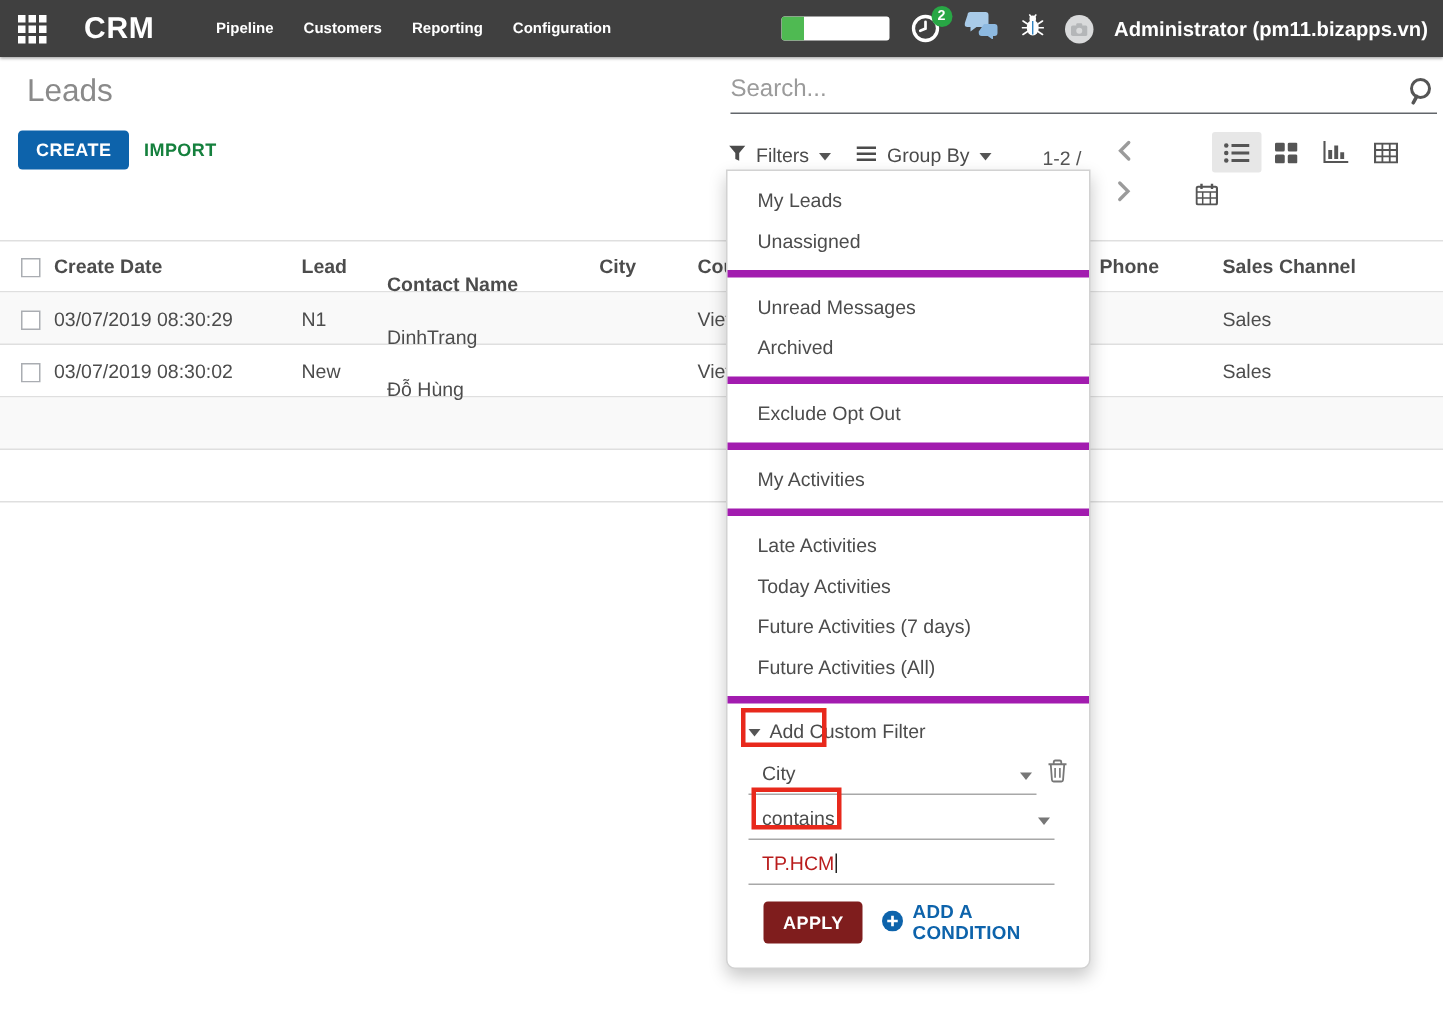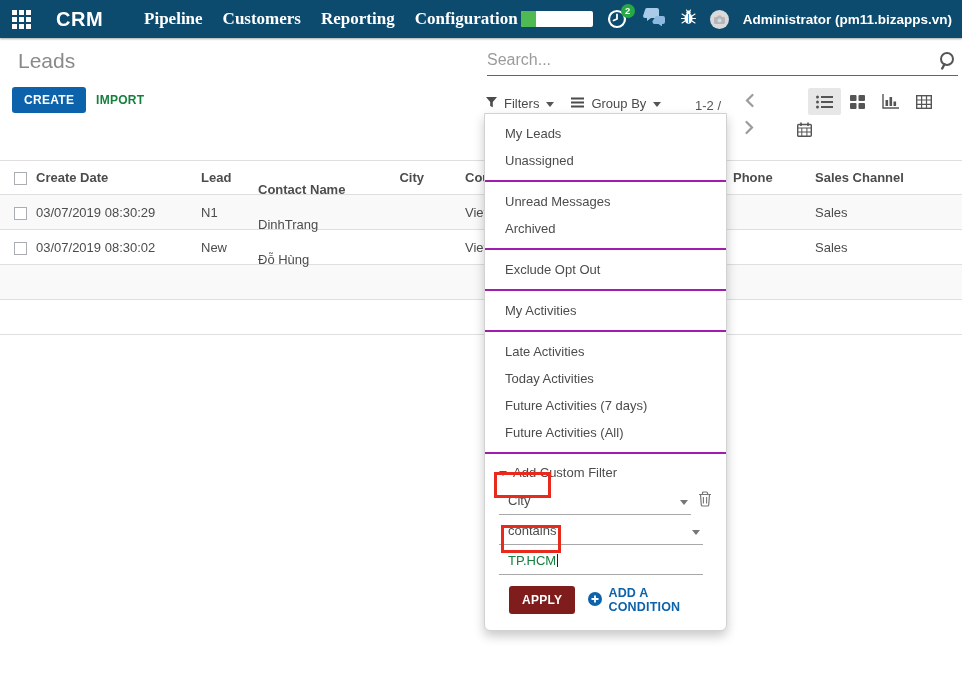--- a/index.html
+++ b/index.html
@@ -1,27 +1,27 @@
 <!DOCTYPE html>
 <html><head>
 <meta charset="utf-8">
 <style>
   * { margin:0; padding:0; box-sizing:border-box; }
   html,body { background:#fff; }
   body { font-family:"Liberation Sans","DejaVu Sans",sans-serif; }
   .screen { position:relative; width:962px; height:676px; background:#fff; overflow:hidden; }
 
   
-  .navbar { position:absolute; left:0; top:0; width:962px; height:38px; background:#0c4a6e;
+  .navbar { position:absolute; left:0; top:0; width:962px; height:38px; background:#404040;
             display:flex; align-items:center; box-shadow:0 1px 2px rgba(0,0,0,.35); z-index:5; }
   .apps-grid { margin-left:12px; display:grid; grid-template-columns:repeat(3,5px); grid-gap:2px; cursor:pointer; }
   .apps-grid span { width:5px; height:5px; background:#fff; }
   .brand { color:#fff; font-size:20px; font-weight:bold; margin-left:25px; letter-spacing:.5px; cursor:pointer; }
   .nav-menus { display:flex; margin-left:41px; gap:20px; }
-  .nav-item { color:#fff; font-size:17px; font-weight:600; padding:10px 0; cursor:pointer;font-family:Liberation Serif, serif; }
+  .nav-item { color:#fff; font-size:10px; font-weight:600; padding:10px 0; cursor:pointer; }
   .nav-right { position:absolute; right:10px; top:0; height:38px; display:flex; align-items:center; gap:14px; }
   .progress { width:72px; height:16px; background:#fff; border-radius:2px; overflow:hidden; }
   .progress-fill { width:15px; height:100%; background:#4fba52; }
   .activity { position:relative; width:22px; height:22px; }
   .activity svg { display:block; }
   .activity-badge { position:absolute; top:-4px; right:-6px; min-width:14px; height:14px; background:#28a745;
                     border-radius:50%; color:#fff; font-size:9.5px; font-weight:bold; line-height:14px; text-align:center; }
   .avatar { width:19px; height:19px; border-radius:50%; background:#d9dadb; display:flex; align-items:center; justify-content:center; }
   .user-name { color:#fff; font-size:13.5px; font-weight:600; white-space:nowrap; cursor:pointer; }
 
@@ -65,33 +65,33 @@
   .c-contact { width:137px;margin-top:24px; }
   .c-city { width:29px; text-align:right; }
   .c-country { width:309px; padding-left:41px; }
   .c-phone { width:82px; }
   .c-sales { flex:1; }
 
   
   .fdrop { position:absolute; left:484px; top:113px; width:243px; background:#fff;
            border:1px solid #d2d2d2; border-radius:0 0 6px 6px; box-shadow:0 5px 11px rgba(0,0,0,.22);
            z-index:10; padding-bottom:8px; }
-  .fgroup { padding:6px 0; border-bottom:2px solid #a21caf; }
+  .fgroup { padding:6px 0; border-bottom:5px solid #a21caf; }
   .fgroup:last-of-type { border-bottom:1px solid #e4e4e4; }
   .fitem { padding:6px 20px; font-size:13px; color:#4c4c4c; cursor:pointer; line-height:15px; }
 
   .custom { padding:9px 14px 0 14px; }
   .custom-head { display:flex; align-items:center; gap:6px; font-size:13px; color:#4c4c4c;
                  padding:2px 0 9px 0; cursor:pointer; }
   .fld-row { display:flex; align-items:center; }
   .fld { position:relative; width:204px; border-bottom:1px solid #a8a8a8; padding:4px 18px 6px 9px;
          font-size:13px; color:#4c4c4c; cursor:pointer; margin-bottom:4px; }
   .fld .caret-down { position:absolute; right:3px; top:9px; border-top-color:#777; }
   .trash { margin:-6px 0 0 7px; cursor:pointer; }
-  .fval { width:204px; border-bottom:1px solid #a8a8a8; padding:4px 2px 6px 9px; font-size:13px; color:#15803d; }
+  .fval { width:204px; border-bottom:1px solid #a8a8a8; padding:4px 2px 6px 9px; font-size:13px; color:#b91c1c; }
   .caret-bar { display:inline-block; width:1px; height:13px; background:#222; vertical-align:-2px; margin-left:1px; }
   .factions { display:flex; align-items:center; gap:13px; padding:11px 0 8px 10px; }
   .apply-btn { background:#7f1d1d; color:#fff; border:none; font-size:12px; font-weight:bold;
                padding:7px 13px; border-radius:3px; cursor:pointer; font-family:inherit; letter-spacing:.3px; }
   .addcond { display:flex; align-items:center; gap:6px; color:#0d63ab; font-size:12.5px; font-weight:bold;
              cursor:pointer; letter-spacing:.2px; }
 
   
   .anno { position:absolute; border:3px solid #e8291c; z-index:20; pointer-events:none; }
   .anno-field { left:494px; top:472px; width:57px; height:26px; }

